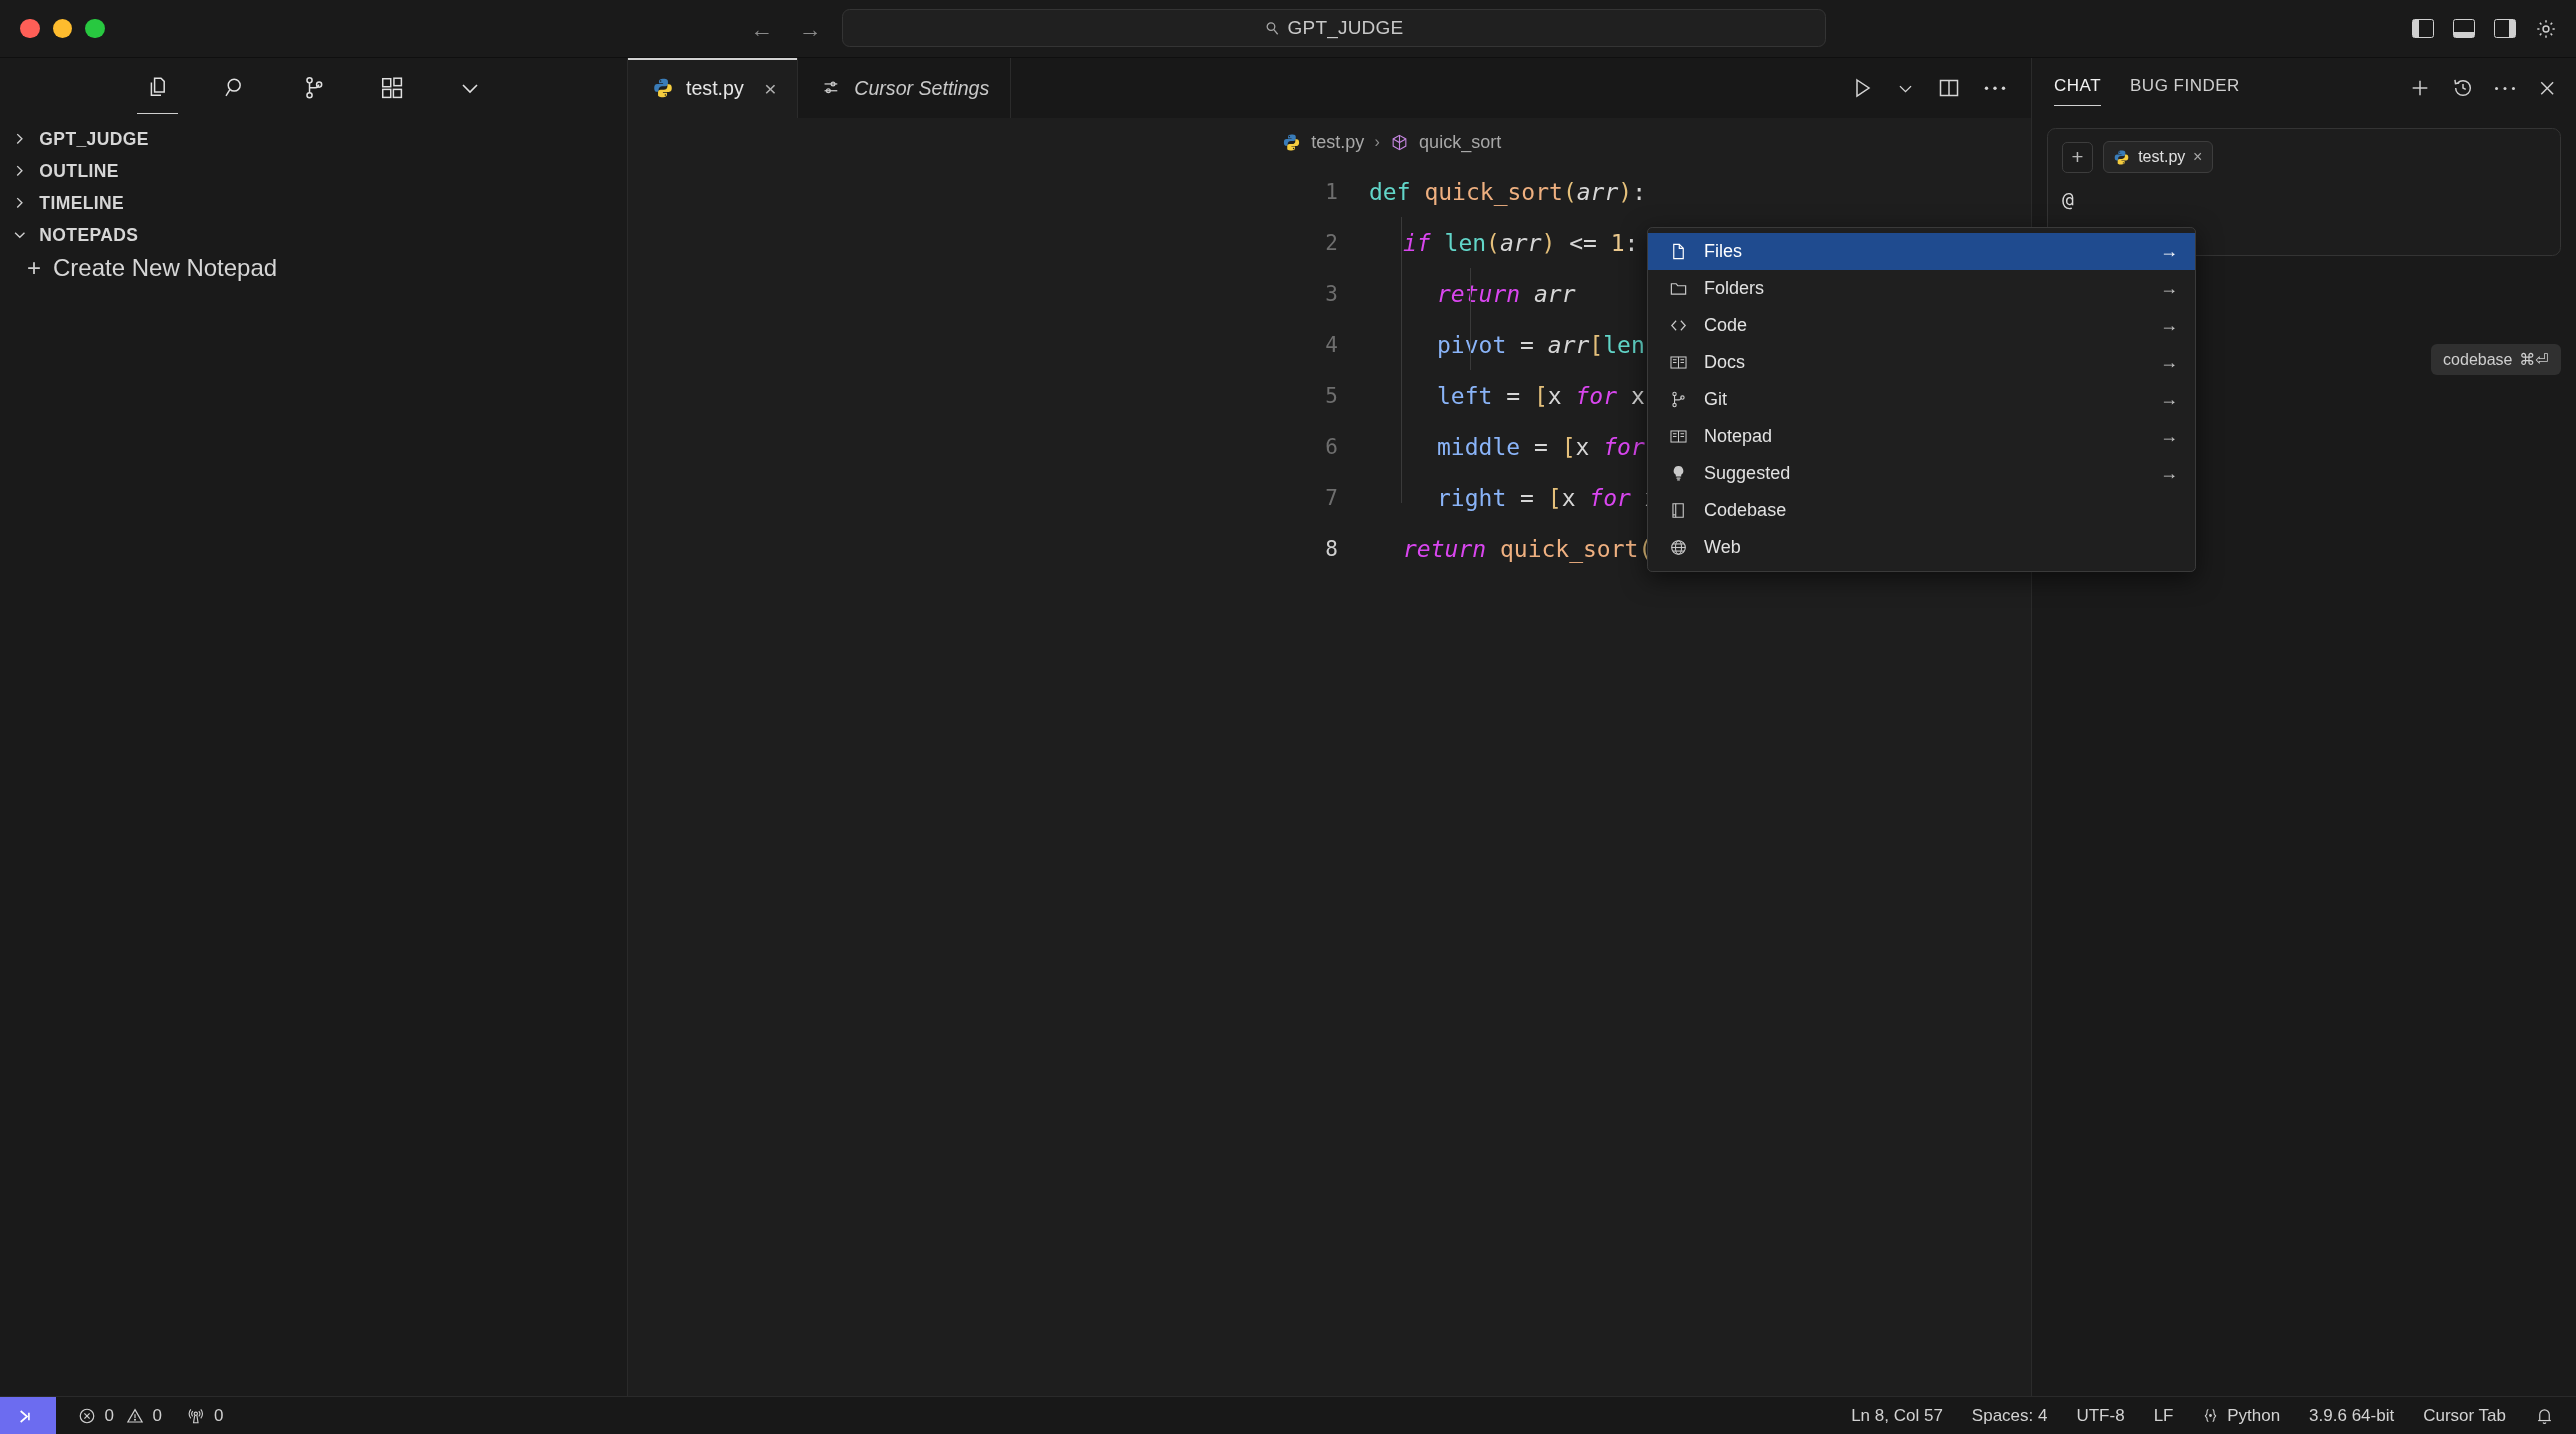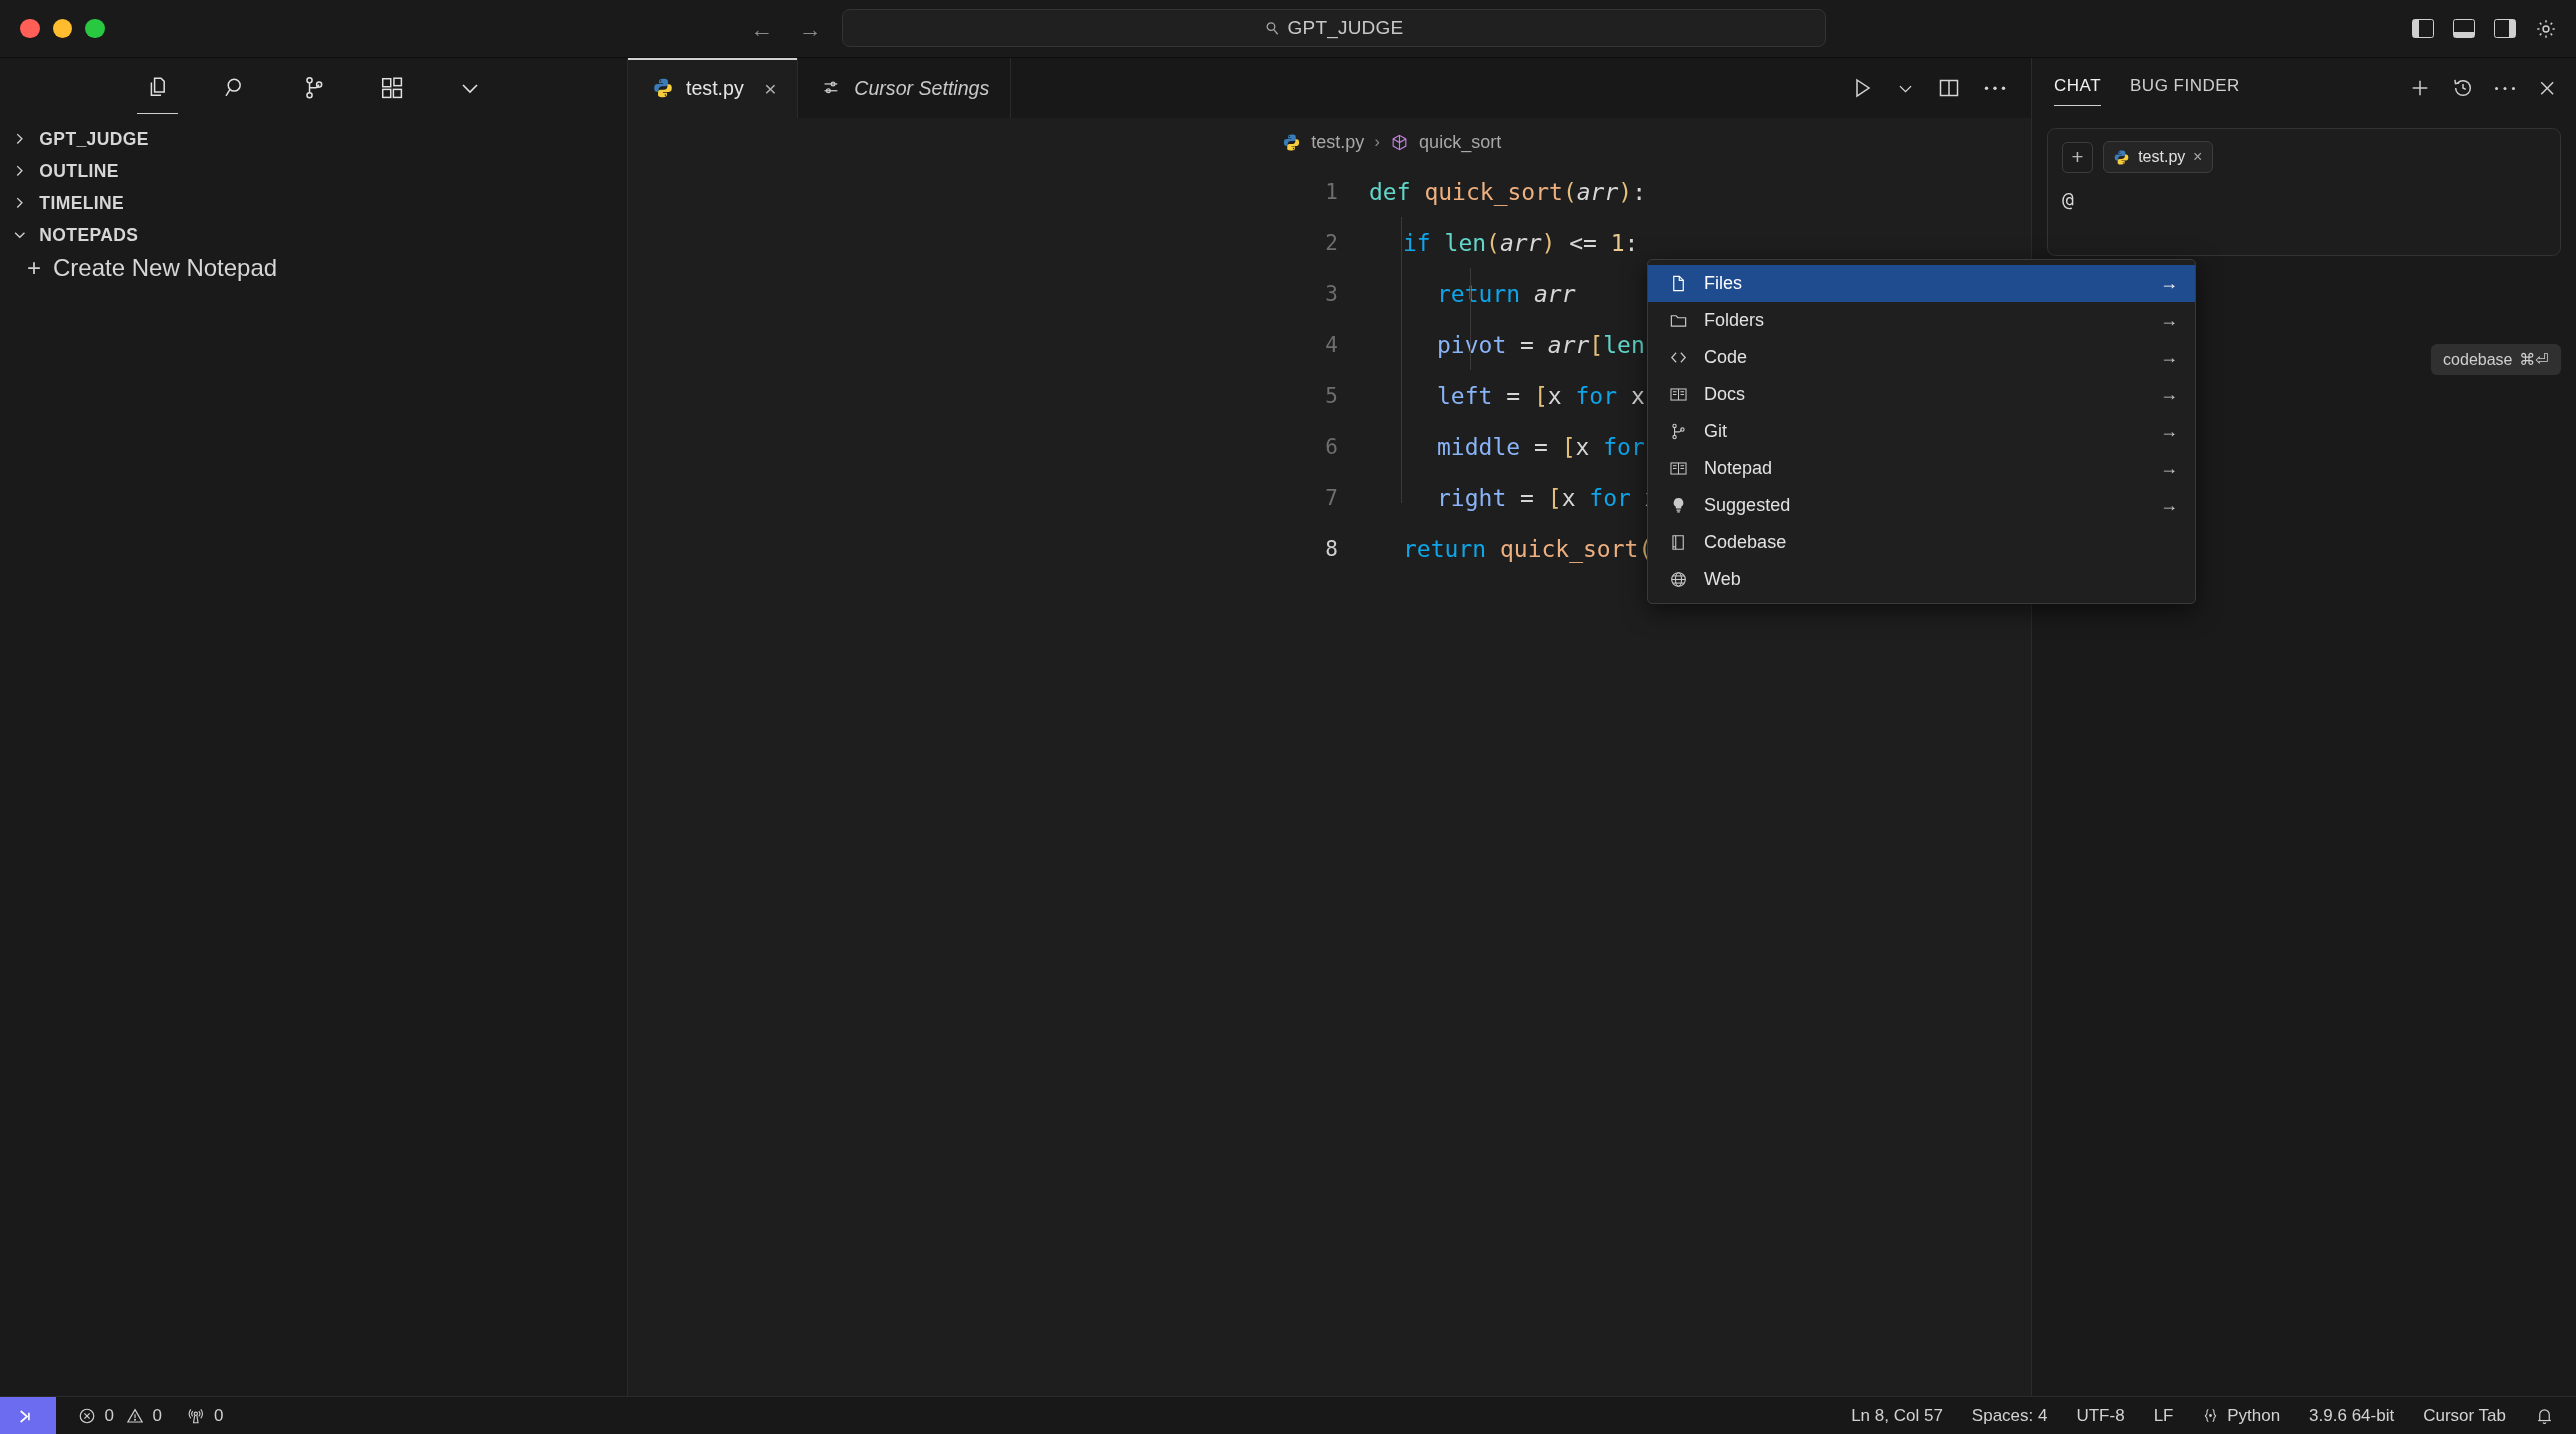--- a/index.html
+++ b/index.html
@@ -135,21 +135,21 @@
     color: #6e6e6e; font-size: 21px;
   }
   .lnum.cur { color: #cfcfcf; }
   .ind-guide {
     position: absolute; left: 773px; width: 0.9px; background: #3a3a3a;
   }
   .ig1 { top: 51px; height: 286px; }
   .ig2 { left: 842px; top: 102px; height: 102px; }
 
   
-  .t-kw    { color: #0ea5e9; }
+  .t-kw    { color: #d946ef; font-style: italic; }
   .t-kw2   { color: #62d6c9; margin-top: 34px; }
   .t-fn    { color: #efb080; }
   .t-var   { color: #8ab4f8; padding-left: 34px; }
   .t-param { color: #d6d6d6; font-style: italic; }
   .t-plain { color: #d6d6d6; }
   .t-num   { color: #ebc88d; }
   .t-p-y   { color: #e5c07b; }
   .t-p-m   { color: #c586c0; }
   .t-op    { color: #d6d6d6; }
 
@@ -187,21 +187,20 @@
   .chip-x { font-size: 16px; color: #a8a8a8; }
   .at-sym { font-size: 19.6px; color: #d8d8d8; margin-top: 15.3px; font-family: "DejaVu Sans Mono", monospace; }
 
   
   .at-menu {
     position: absolute; left: -385px; top: 169px;
     width: 549px; background: #1f1f1f;
     border: 0.9px solid #3a3a3a; border-radius: 5.1px;
     padding: 5.1px 0; z-index: 50;
     box-shadow: 0 6.8px 24px rgba(0,0,0,.55);
-    margin-top: 32px;
   }
   .at-item {
     height: 37px; display: flex; align-items: center; gap: 15.3px;
     padding: 0 17px 0 20.4px; cursor: default;
   }
   .at-item.sel { background: #1f4b8f; }
   .at-ico { width: 20.4px; display:flex; align-items:center; justify-content:center; color: #c9c9c9; }
   .at-item.sel .at-ico { color: #ffffff; }
   .at-label { font-size: 18px; color: #e2e2e2; }
   .at-item.sel .at-label { color: #fff; }

